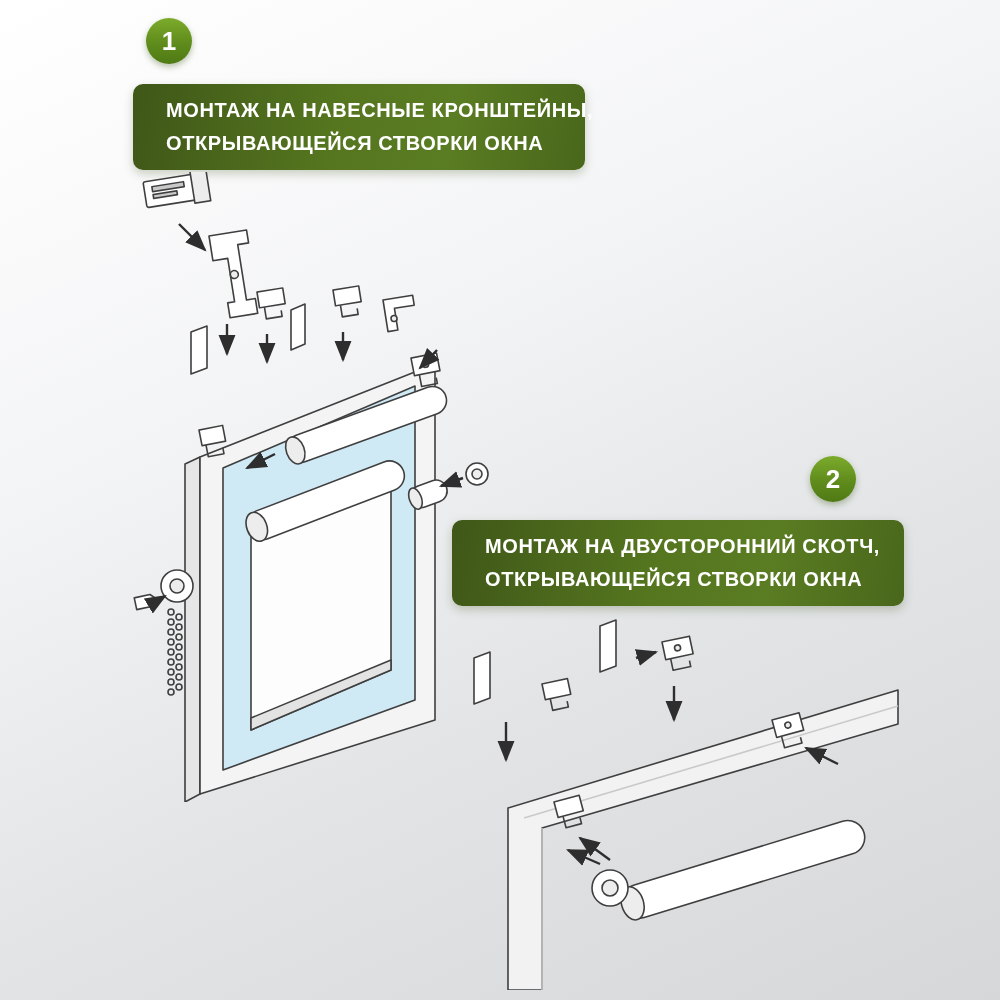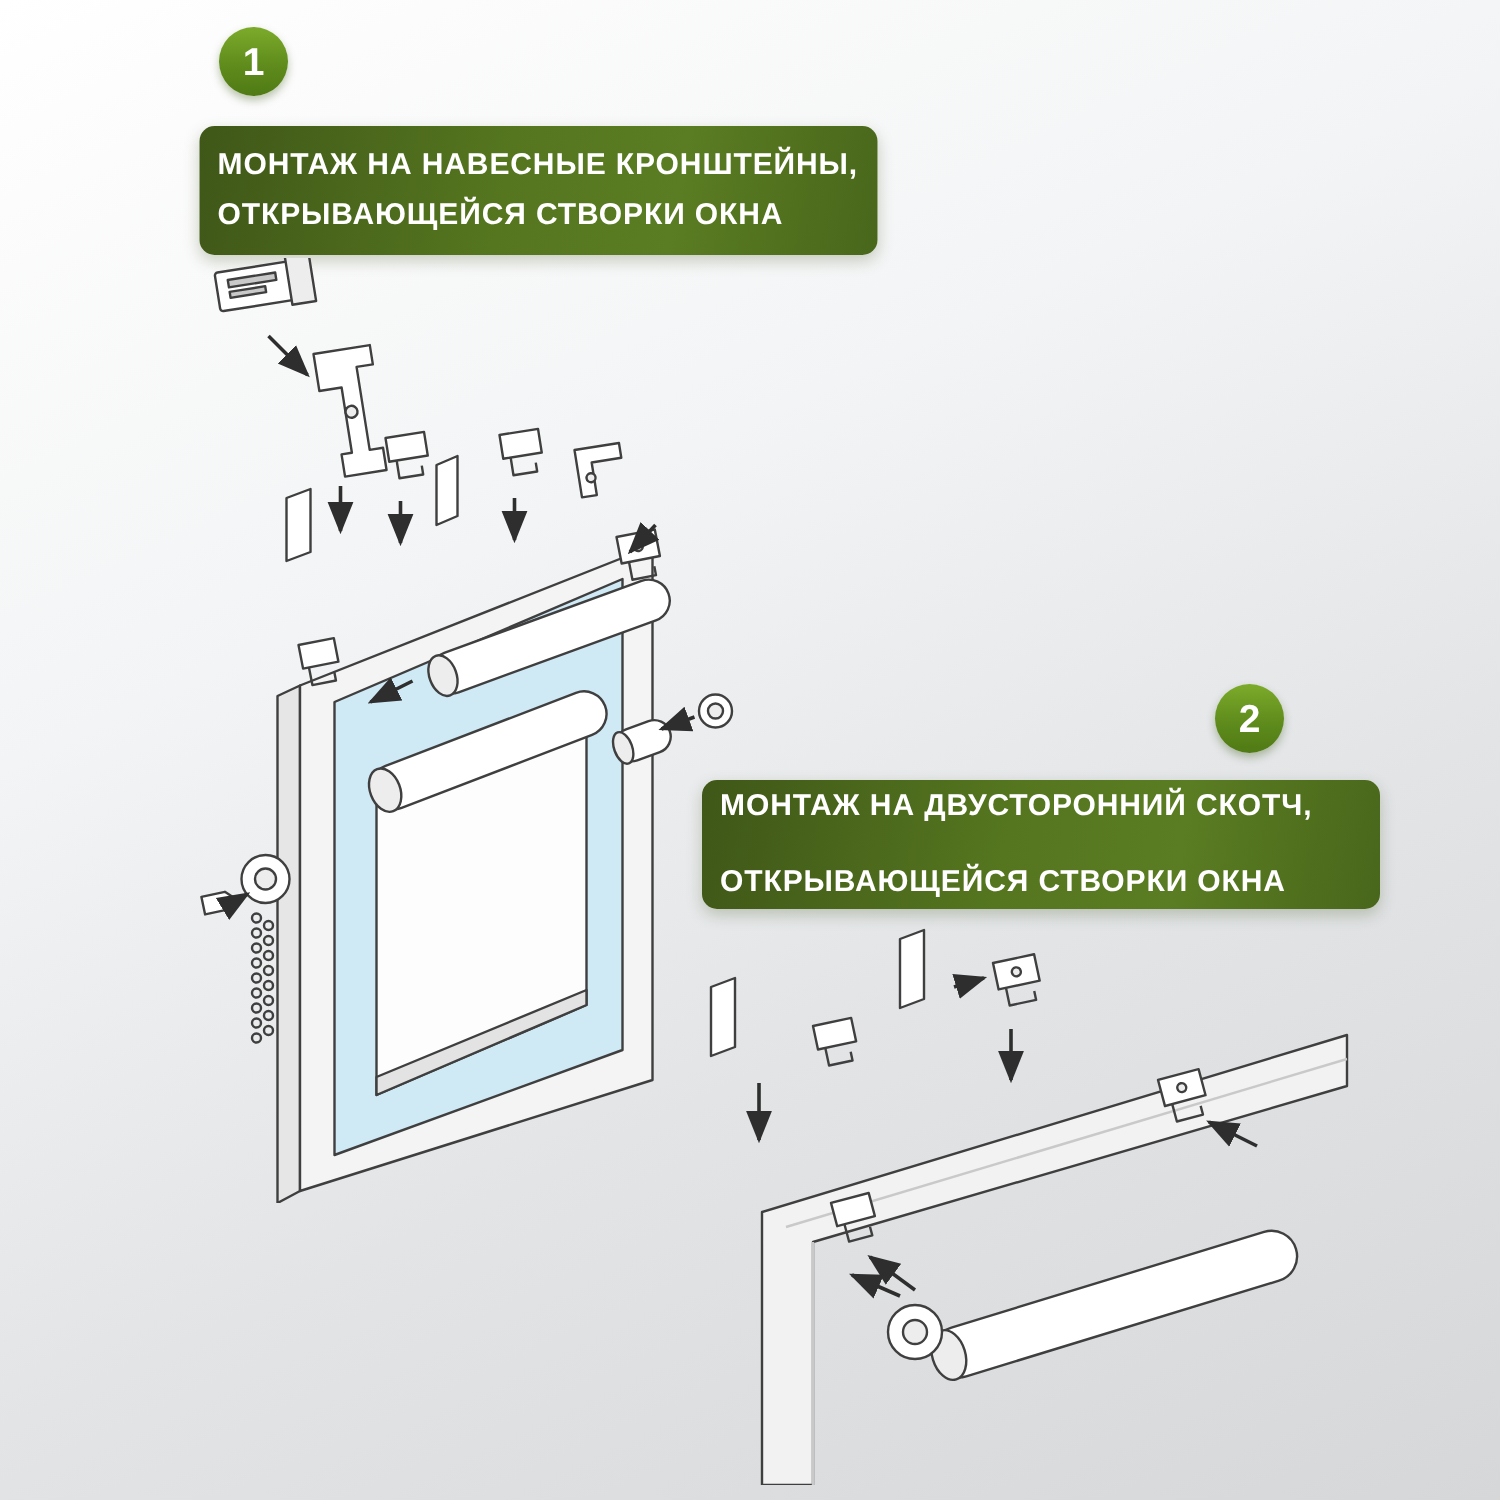--- a/index.html
+++ b/index.html
@@ -17,30 +17,30 @@
     box-shadow:0 3px 6px rgba(60,90,20,.35);
     display:flex;align-items:center;justify-content:center;
     color:#ffffff;font-size:26px;font-weight:bold;
   }
   .banner{
     position:absolute;
     width:452px;height:86px;border-radius:10px;
     background:linear-gradient(100deg,#3f5718 0%,#55761f 45%,#5a7c22 70%,#49671b 100%);
     box-shadow:0 4px 10px rgba(60,80,25,.25);
     display:flex;flex-direction:column;justify-content:space-evenly;
-    padding:6px 12px;box-sizing:border-box;
+    padding:6px 33px;box-sizing:border-box;
   }
   .banner-line{
     color:#ffffff;font-size:20px;font-weight:bold;
     letter-spacing:.6px;white-space:nowrap;
   }
   .badge1{left:146px;top:18px;}
   .banner1{left:133px;top:84px;}
   .badge2{left:810px;top:456px;}
-  .banner2{left:468px;top:520px;justify-content:space-between;}
+  .banner2{left:452px;top:520px;}
   .illus{position:absolute;}
   .illus1{left:115px;top:172px;width:400px;height:630px;}
   .illus2{left:450px;top:612px;width:460px;height:378px;}
 </style>
 </head>
 <body>
 
 <div class="page">
 
   <div class="badge badge1">

